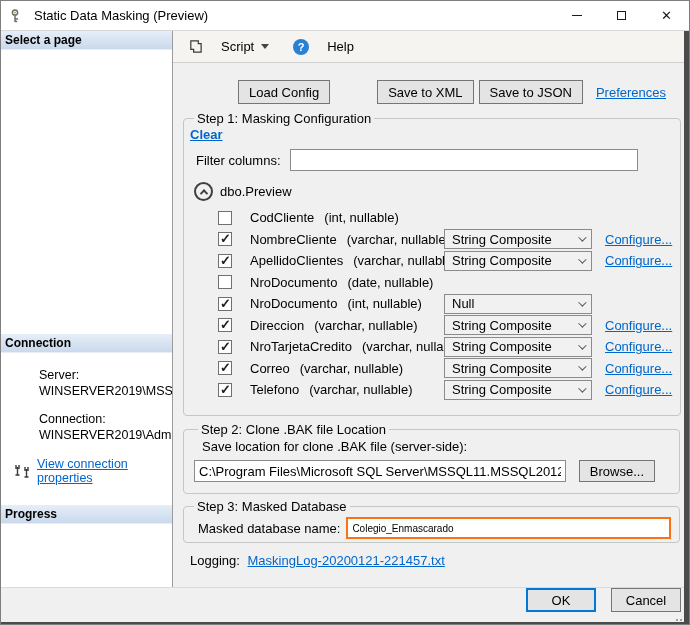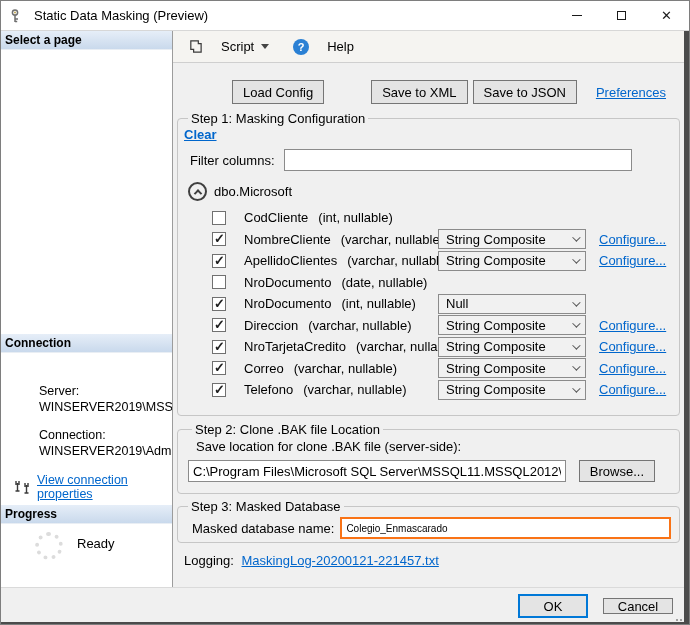--- a/index.html
+++ b/index.html
@@ -23,21 +23,21 @@
   .bodyrow { flex:1 1 auto; display:flex; min-height:0; }
 
   
   .sidebar { width:172px; flex:0 0 auto; display:flex; flex-direction:column;
              background:#ffffff; border-right:1px solid #9c9c9c; }
   .side-header { height:19px; flex:0 0 auto; background:linear-gradient(#e6eef8,#c9d9ec);
                  font-weight:bold; font-size:12px; padding:2px 0 0 4px;
                  border-bottom:1px solid #e9eef4; }
   .side-panel { background:#fff; overflow:hidden; }
   .panel-pages { height:284px; flex:0 0 auto; }
-  .panel-conn  { height:152px; flex:0 0 auto; padding-top:30px; }
+  .panel-conn  { height:152px; flex:0 0 auto; padding-top:14px; }
   .panel-prog  { flex:1 1 auto; padding-top:8px; }
   .conn-block { padding-left:38px; font-size:12.5px; line-height:16px; }
   .conn-block + .conn-block { margin-top:12px; }
   .conn-link-row { margin-top:14px; padding-left:12px; display:flex; align-items:center; }
   .conn-icon { width:20px; height:15px; flex:0 0 auto; }
   a, .link { color:#0066cc; text-decoration:underline; cursor:pointer; }
   .prog-row { display:flex; align-items:flex-start; padding-left:34px; }
   .spinner { width:28px; height:28px; border:4px dotted #dcdcdc; border-radius:50%; flex:0 0 auto; }
   .prog-status { margin-left:14px; margin-top:4px; }
 
@@ -46,21 +46,21 @@
   .toolbar { height:32px; flex:0 0 auto; background:#f5f4f1; border-bottom:1px solid #cfcfcf;
              display:flex; align-items:center; padding-left:10px; }
   .tool-btn { display:flex; align-items:center; padding:3px 5px; cursor:default; }
   .tool-label { margin-left:18px; }
   .caret-down { width:0; height:0; border-left:4px solid transparent; border-right:4px solid transparent;
                 border-top:5px solid #444; margin-left:7px; }
   .help-circle { width:16px; height:16px; border-radius:50%; background:#2a80d4; color:#fff;
                  font-size:11px; font-weight:bold; display:flex; align-items:center; justify-content:center; }
   .toolbar .gap { width:14px; }
 
-  .content { flex:1 1 auto; position:relative; padding:0 9px 0 4px; }
+  .content { flex:1 1 auto; position:relative; padding:0 9px 0 10px; }
 
   .actions-row { margin-top:17px; display:flex; align-items:center; }
   .btn { background:#e4e4e4; border:1px solid #757575; font-family:inherit; font-size:13px;
          height:24px; padding:0 10px; cursor:default; }
   .btn-load { margin-left:55px; }
   .btn-xml { margin-left:47px; }
   .btn-json { margin-left:5px; }
   .pref-link { margin-left:auto; margin-right:14px; font-size:13px; }
 
   fieldset { border:1px solid #c6c6c6; border-radius:4px; margin:0 0 0 0; padding:0 8px 0 6px; }
@@ -100,23 +100,23 @@
 
   .step3-row { display:flex; align-items:center; margin-top:3px; padding-left:8px; }
   .dbname-input { flex:1 1 auto; height:22px; margin-left:6px; border:2px solid #f97316;
                   background:#fff; font-family:inherit; font-size:10px; padding:0 4px; min-width:0; }
 
   .logging-row { margin-top:10px; padding-left:7px; }
   .logging-row a { margin-left:4px; }
 
   
   .footer { height:37px; flex:0 0 auto; background:#f0f0f0; border-top:1px solid #dadada;
-            display:flex; align-items:center; justify-content:flex-end; padding-right:16px; position:relative; }
+            display:flex; justify-content:flex-end; padding-right:8px; position:relative; }
   .btn-ok { width:70px; height:24px; border:2px solid #0078d7; background:#e4e4e4; font-size:13px; }
-  .btn-cancel { width:70px; height:16px; margin-left:15px; font-size:13px; }
+  .btn-cancel { width:70px; height:24px; margin-left:15px; font-size:13px; }
   .grip { position:absolute; right:3px; bottom:3px; width:10px; height:10px; cursor:nwse-resize; }
   .grip i { position:absolute; width:2px; height:2px; background:#9f9f9f; }
   .grip i:nth-child(1){ right:0; bottom:0; } .grip i:nth-child(2){ right:4px; bottom:0; }
   .grip i:nth-child(3){ right:0; bottom:4px; } .grip i:nth-child(4){ right:8px; bottom:0; }
   .grip i:nth-child(5){ right:0; bottom:8px; }
 
   
   .edge-right { position:absolute; right:0; top:30px; bottom:0; width:5px; background:#4b4b4b; z-index:5; }
   .edge-bottom { position:absolute; left:0; right:0; bottom:0; height:2px; background:#4b4b4b; z-index:6; }
 </style>
@@ -163,26 +163,20 @@
         <div class="conn-link-row">
           <svg class="conn-icon" viewBox="0 0 20 15">
             <path d="M3 1 v4 M6 1 v4 M4.5 3 v8 M2.5 11 h4" fill="none" stroke="#3a3a3a" stroke-width="1.4"></path>
             <path d="M12 3 v4 M15 3 v4 M13.5 5 v8 M11.5 13 h4" fill="none" stroke="#3a3a3a" stroke-width="1.4"></path>
           </svg>
           <a class="link" style="margin-left:4px; font-size:12.5px;">View connection properties</a>
         </div>
       </div>
 
       <div class="side-header">Progress</div>
-      <div class="side-panel panel-prog">
-        <div class="prog-row">
-          <div class="spinner"></div>
-          <div class="prog-status">Ready</div>
-        </div>
-      </div>
     </div>
 
     <div class="main">
       <div class="toolbar">
         <div class="tool-btn">
           <svg width="15" height="15" viewBox="0 0 16 16">
             <path d="M3 2 h8 v3 h3 v9 H6 v-3 H3 z" fill="none" stroke="#3a3a3a" stroke-width="1.3"></path>
           </svg>
           <span class="tool-label">Script</span>
           <span class="caret-down"></span>
@@ -208,21 +202,21 @@
             <a class="link">Clear</a>
           </div>
           <div class="filter-row">
             <span>Filter columns:</span>
             <input class="filter-input" type="text" value="" style="">
           </div>
           <div class="tbl-row">
             <div class="collapse-circle">
               <span class="chev-up"></span>
             </div>
-            <span class="tbl-name">dbo.Microsoft</span>
+            <span class="tbl-name">dbo.Preview</span>
           </div>
           <div class="rows">
   <div class="col-row">
     <span class="cbx"></span>
     <span class="name-type">
       <span>CodCliente</span>
       <span class="col-type">(int, nullable)</span>
     </span>
 
   </div>

